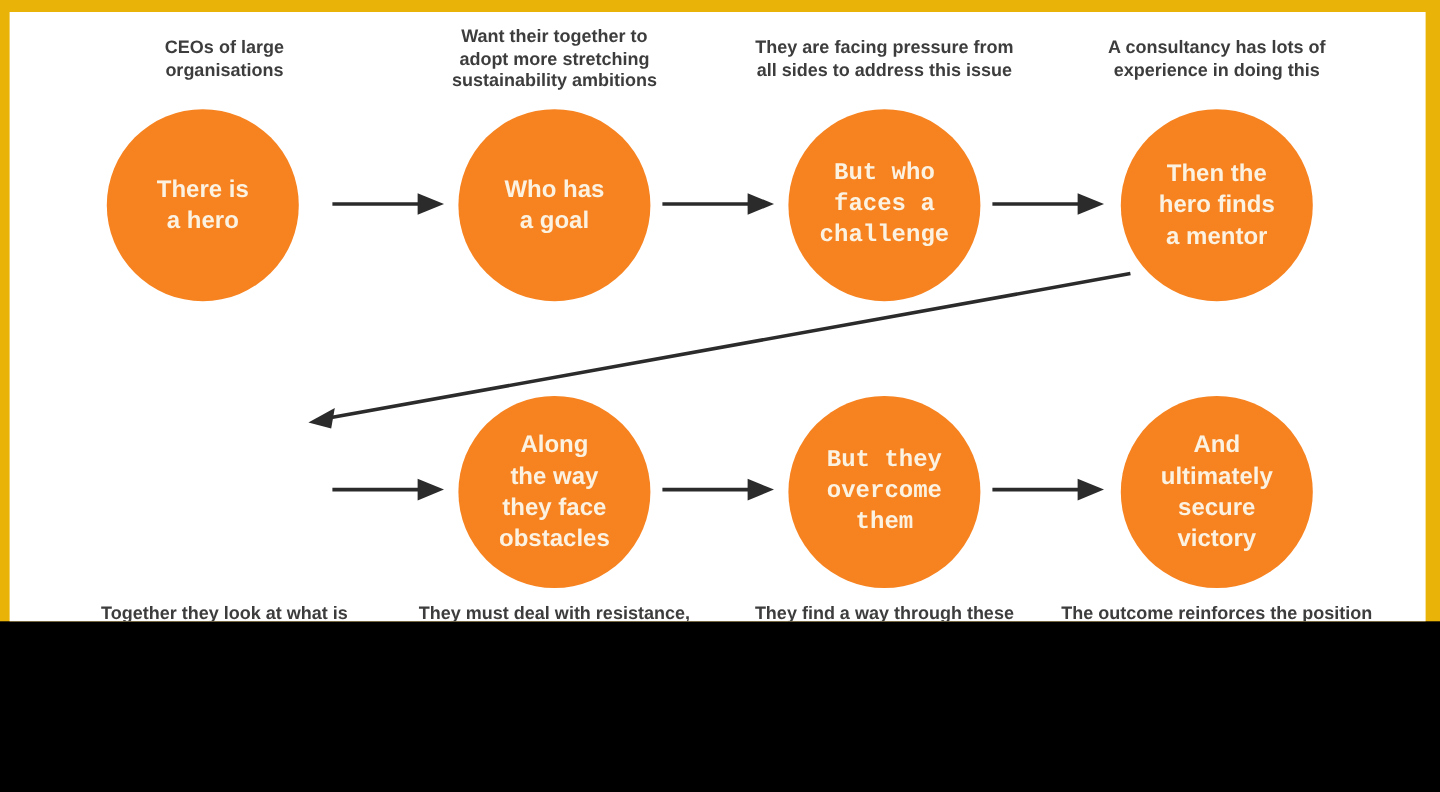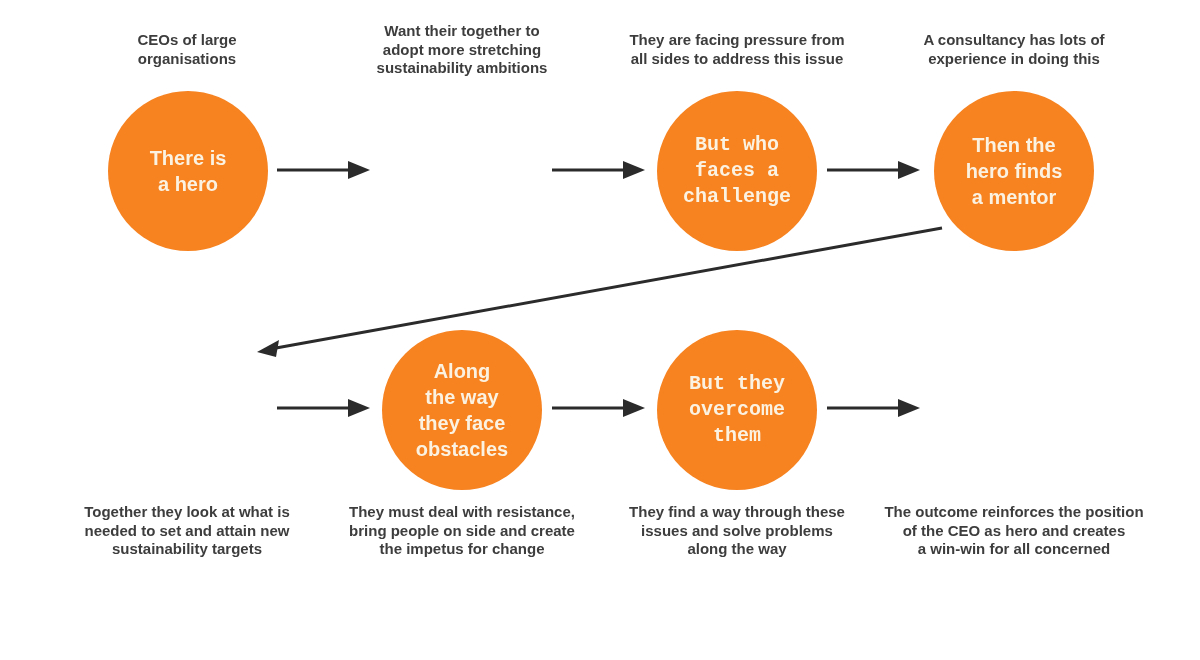--- a/index.html
+++ b/index.html
@@ -1,21 +1,21 @@
 <!DOCTYPE html>
 <html><head>
 <meta charset="utf-8">
 <style>
   * { margin: 0; padding: 0; box-sizing: border-box; }
   html, body { background: #000; }
   .stage {
     position: relative;
     width: 1200px;
-    height: 660px;
-    background: #ffffff;
+    height: 518px;
+    background: #eab308;
     overflow: hidden;
     font-family: "Liberation Sans", "DejaVu Sans", sans-serif;
   }
   .canvas {
     position: absolute;
     left: 8px; top: 10px;
     width: 1180px; height: 591px;
     background: #ffffff;
   }
   .note {
@@ -41,21 +41,21 @@
     align-items: center;
     justify-content: center;
     text-align: center;
     font-size: 20px;
     font-weight: 700;
     line-height: 1.3;
     color: #FBF2E2;
     white-space: pre-line;
   }
   
-  .col1 { left: 108px; }  .col1n { left: 42px; }
+  .col1 { left: 89px; }  .col1n { left: 42px; }
   .col2 { left: 382px; }  .col2n { left: 317px; }
   .col3 { left: 657px; font-family: Liberation Mono, monospace; }  .col3n { left: 592px; }
   .col4 { left: 934px; text-align: center; }  .col4n { left: 869px; }
   .rowTopCircle { top: 91px; }
   .rowBotCircle { top: 330px; }
   .rowTopNote { top: 19px; }
   .rowBotNote { top: 500px; }
   .arrows {
     position: absolute;
     left: 0; top: 0;
@@ -74,34 +74,40 @@
   <div class="note rowTopNote col2n">Want their together to
 adopt more stretching
 sustainability ambitions</div>
   <div class="note rowTopNote col4n">A consultancy has lots of
 experience in doing this</div>
   <div class="note rowTopNote col3n">They are facing pressure from
 all sides to address this issue</div>
 
   <div class="circle rowTopCircle col1">There is
 a hero</div>
+  <div class="circle rowTopCircle col2">Who has
+a goal</div>
   <div class="circle rowTopCircle col3">But who
 faces a
 challenge</div>
   <div class="circle rowTopCircle col4">Then the
 hero finds
 a mentor</div>
 
   <div class="circle rowBotCircle col3">But they
 overcome
 them</div>
   <div class="circle rowBotCircle col2">Along
 the way
 they face
 obstacles</div>
+  <div class="circle rowBotCircle col4">And
+ultimately
+secure
+victory</div>
 
   <div class="note rowBotNote col1n">Together they look at what is
 needed to set and attain new
 sustainability targets</div>
   <div class="note rowBotNote col3n">They find a way through these
 issues and solve problems
 along the way</div>
   <div class="note rowBotNote col2n">They must deal with resistance,
 bring people on side and create
 the impetus for change</div>

